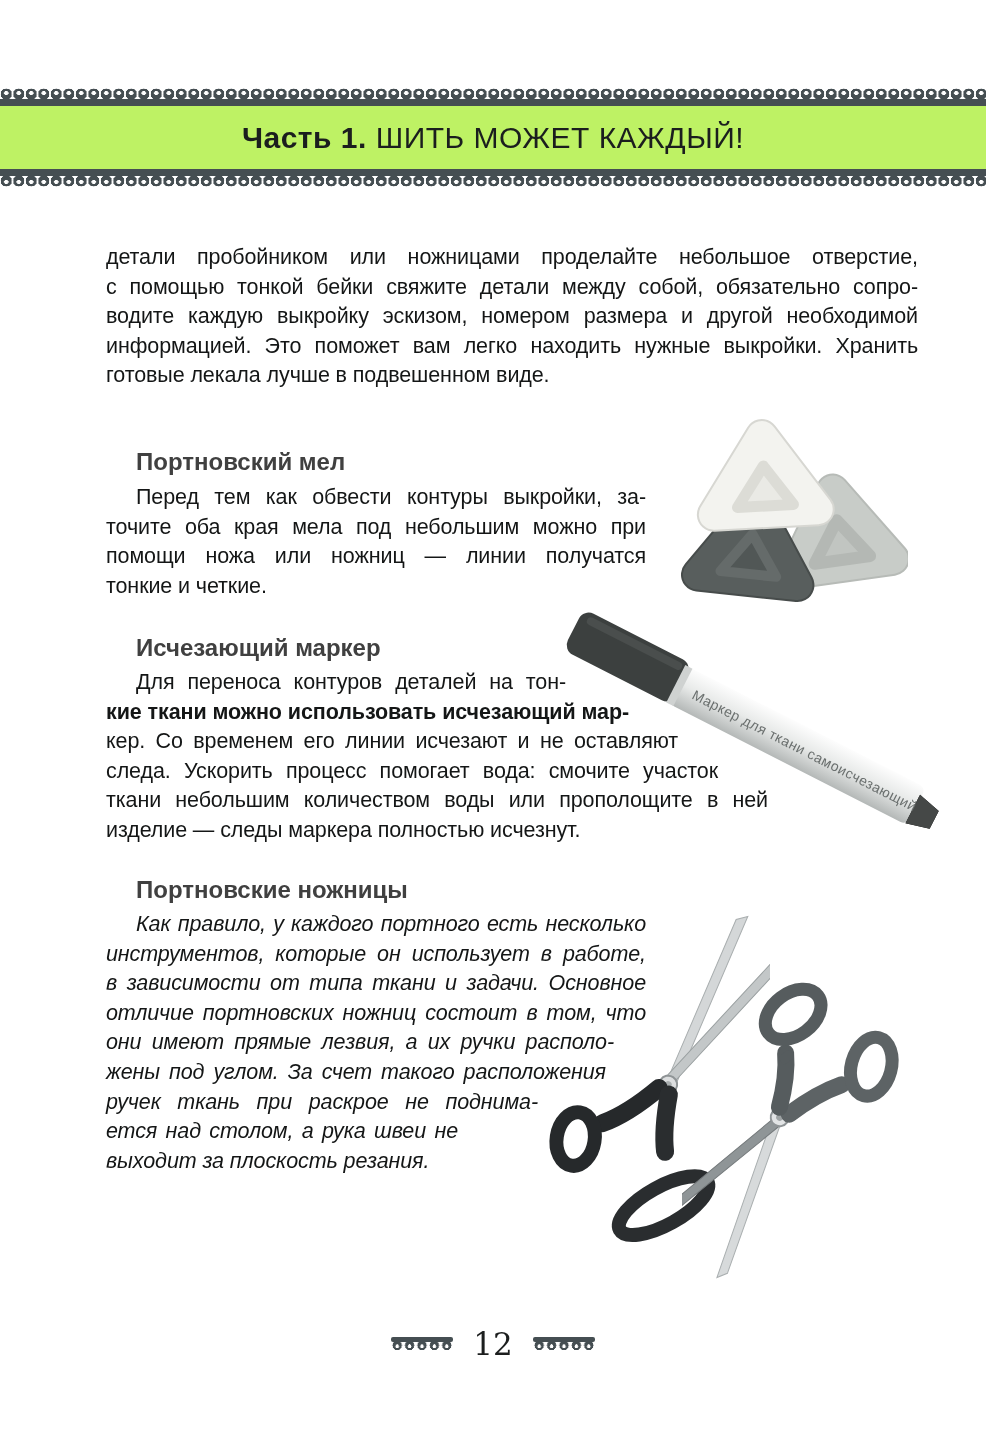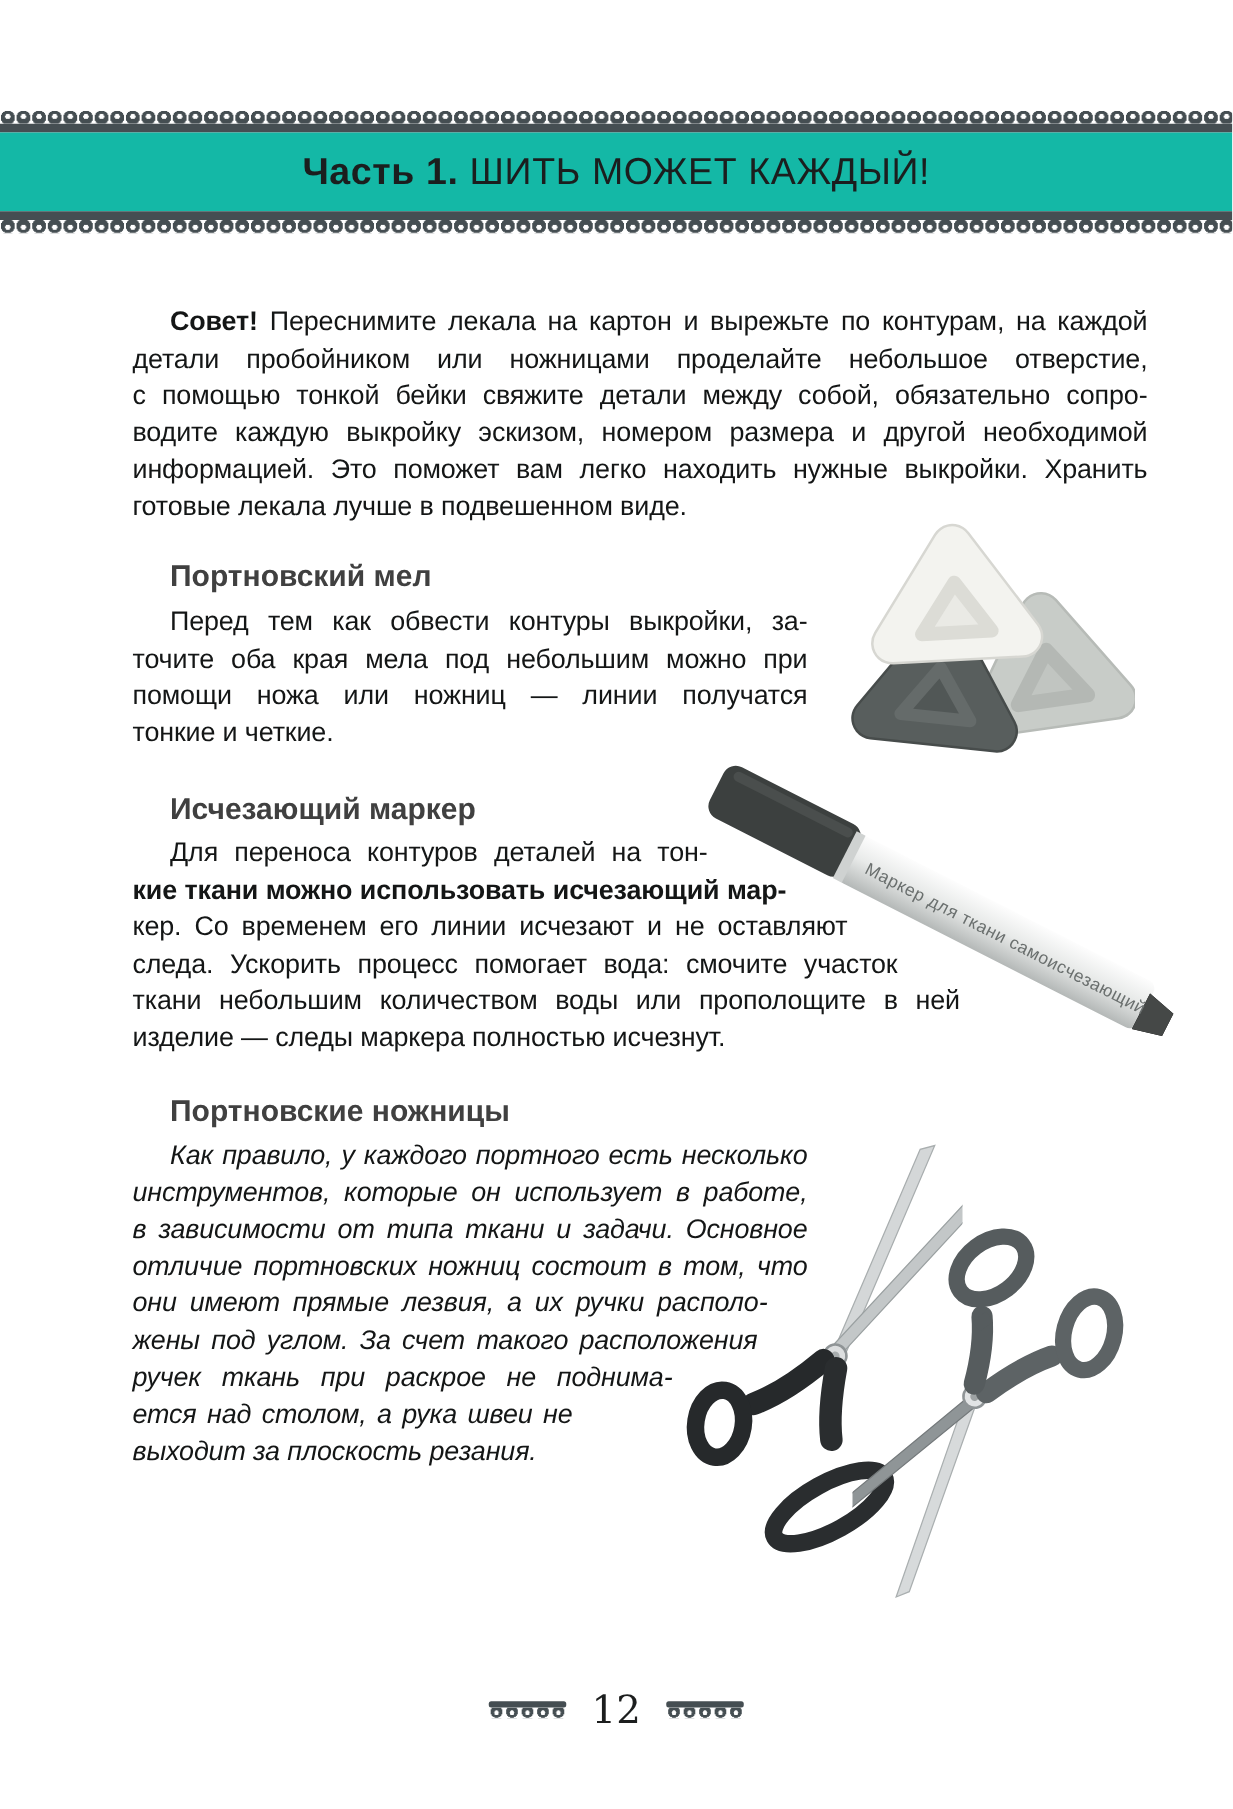--- a/index.html
+++ b/index.html
@@ -17,34 +17,34 @@
   }
   .lace-down{
     height:11px;background-repeat:repeat-x;background-size:12.5px 11px;
     background-image:
       radial-gradient(circle 2px at 6.25px 5.8px,#ffffff 0 2px,rgba(0,0,0,0) 2.2px),
       radial-gradient(circle 5.5px at 6.25px 4.8px,#454e52 0 5.5px,rgba(0,0,0,0) 5.8px);
   }
   .lace-bar{height:7px;background:#454e52;}
   
   .chapter-header{position:absolute;left:0;top:88px;width:986px;}
-  .band{height:63px;background:#14b8a6;display:flex;align-items:center;justify-content:center;}
+  .band{height:63px;background:#bef264;display:flex;align-items:center;justify-content:center;}
   .band-title{font-size:30px;letter-spacing:.5px;color:#1b1e1e;white-space:nowrap;}
   .band-title .lbl{font-weight:700;}
   .band-title .ttl{font-weight:400;}
   
   .line{
     font-size:21.5px;line-height:29.6px;letter-spacing:-.1px;color:#141616;white-space:normal;
   }
   .jl{text-align:justify;text-align-last:justify;}
   .ind{text-indent:30px;}
   .heading{font-size:24px;font-weight:700;color:#404040;padding-left:30px;}
   .block{position:absolute;}
   
-  .footer{position:absolute;left:0;top:1326px;width:986px;display:flex;align-items:center;justify-content:center;gap:20px;margin-top:24px;}
+  .footer{position:absolute;left:0;top:1326px;width:986px;display:flex;align-items:center;justify-content:center;gap:20px;}
   .page-num{font-family:"DejaVu Serif","Liberation Serif",serif;font-size:31px;color:#1c1e1e;}
   .mini-lace{width:62px;}
   .mini-lace .mbar{height:5px;background:#454e52;border-radius:2px;}
   .mini-lace .mrow{
     height:9px;background-repeat:repeat-x;background-size:12.4px 9px;
     background-image:
       radial-gradient(circle 1.8px at 6.2px 4.2px,#ffffff 0 1.8px,rgba(0,0,0,0) 2px),
       radial-gradient(circle 4.6px at 6.2px 3.4px,#454e52 0 4.6px,rgba(0,0,0,0) 4.9px);
   }
   .img-abs{position:absolute;}
@@ -61,21 +61,20 @@
       <div class="band-title">
         <span class="lbl">Часть 1.</span>
         <span class="ttl">ШИТЬ МОЖЕТ КАЖДЫЙ!</span>
       </div>
     </div>
     <div class="lace-bar"></div>
     <div class="lace-down"></div>
   </div>
 
   <div class="block" style="left:106px;top:243px;width:816px;">
-    <div class="line jl ind" style="width:812px;"><b>Совет!</b><span> Переснимите лекала на картон и вырежьте по контурам, на каждой</span></div>
     <div class="line jl" style="width:812px;">детали пробойником или ножницами проделайте небольшое отверстие,</div>
     <div class="line jl" style="width:812px;">с помощью тонкой бейки свяжите детали между собой, обязательно сопро-</div>
     <div class="line jl" style="width:812px;">водите каждую выкройку эскизом, номером размера и другой необходимой</div>
     <div class="line jl" style="width:812px;">информацией. Это поможет вам легко находить нужные выкройки. Хранить</div>
     <div class="line">готовые лекала лучше в подвешенном виде.</div>
   </div>
 
   <div class="block heading" style="left:106px;top:448px;">Портновский мел</div>
   <div class="block" style="left:106px;top:483px;width:544px;">
     <div class="line jl ind" style="width:540px;">Перед тем как обвести контуры выкройки, за-</div>

